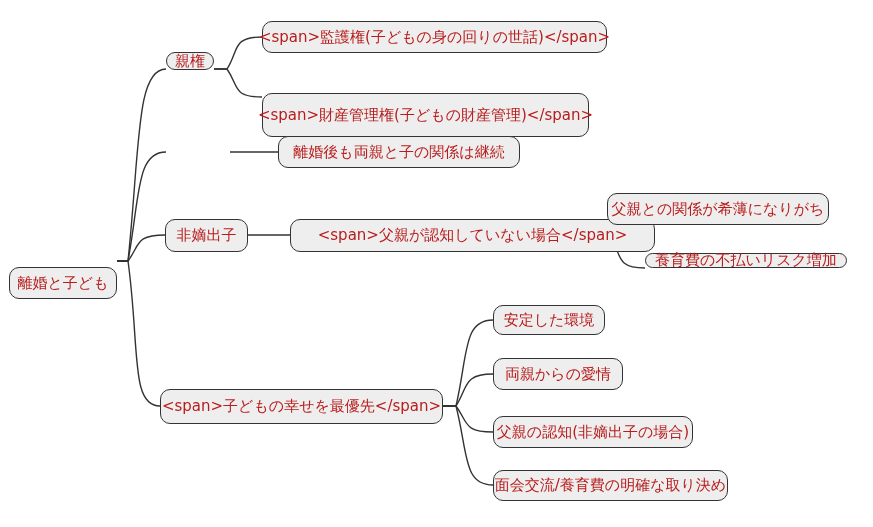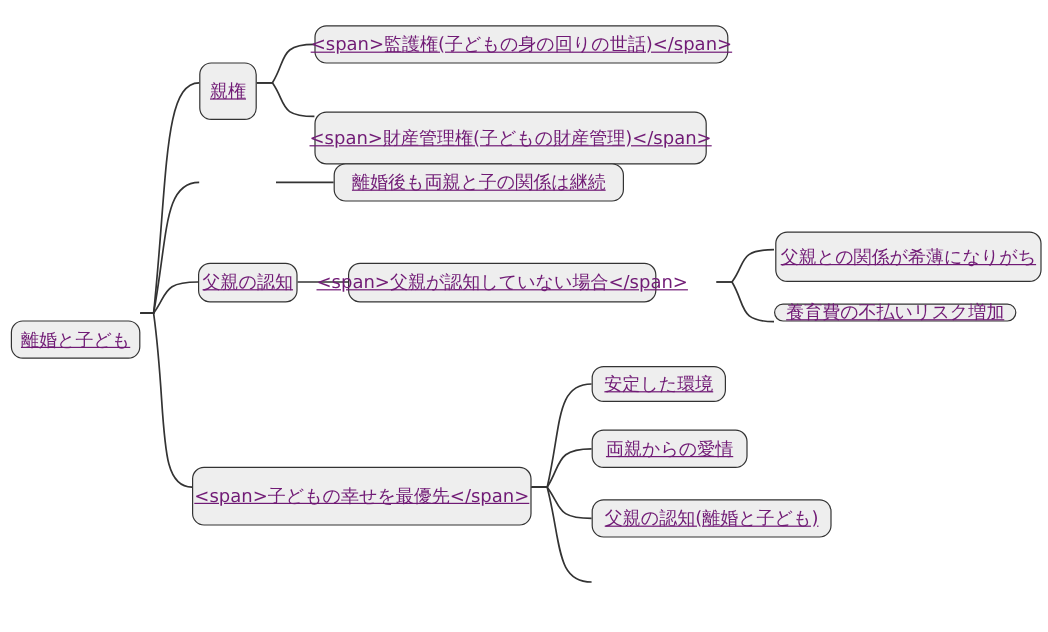--- a/index.html
+++ b/index.html
@@ -12,26 +12,25 @@
   }
   #edges{position:absolute;left:0;top:0;width:873px;height:527px;}
   #edges path{fill:none;stroke:#333333;stroke-width:1.4;}
   .node{
     position:absolute;
     box-sizing:border-box;
     display:flex;align-items:center;justify-content:center;
     background:#eeeeee;
     border:1.5px solid #333333;
     border-radius:10px;
-    color:#701a75;
+    color:#b91c1c;
     font-size:15px;
     line-height:1;
     white-space:nowrap;
     cursor:pointer;
-    text-decoration:underline;
   }
 </style>
 </head>
 <body>
 
 <div id="canvas">
 
   <svg id="edges" viewBox="0 0 873 527" xmlns="http://www.w3.org/2000/svg">
 
     <path d="M117,261 L128,261 C140,146 136,69 166,69"></path>
@@ -50,29 +49,30 @@
     <path d="M597,235 L610,235 C622,255 615,268 645,268"></path>
 
     <path d="M443,406 L456,406 C468,354 463,320 493,320"></path>
     <path d="M443,406 L456,406 C468,387 463,374 493,374"></path>
     <path d="M443,406 L456,406 C468,422 463,432 493,432"></path>
     <path d="M443,406 L456,406 C468,453 463,485 493,485"></path>
   </svg>
 
   <div class="node" style="left:9px;top:245px;width:108px;height:32px;margin-top:22px;">離婚と子ども</div>
 
-  <div class="node" style="left:166px;top:52px;width:48px;height:48px;">親権</div>
+  <div class="node" style="left:166px;top:52px;width:48px;height:18px;">親権</div>
   <div class="node" style="left:262px;top:21px;width:345px;height:32px;">&lt;span&gt;監護権(子どもの身の回りの世話)&lt;/span&gt;</div>
   <div class="node" style="left:262px;top:93px;width:327px;height:44px;">&lt;span&gt;財産管理権(子どもの財産管理)&lt;/span&gt;</div>
 
   <div class="node" style="left:278px;top:136px;width:242px;height:32px;">離婚後も両親と子の関係は継続</div>
 
-  <div class="node" style="left:165px;top:219px;width:83px;height:33px;">父親の認知</div>
-  <div class="node" style="left:290px;top:219px;width:257px;height:33px;">&lt;span&gt;父親が認知していない場合&lt;/span&gt;</div>
-  <div class="node" style="left:646px;top:193px;width:222px;height:42px;">父親との関係が希薄になりがち</div>
+  <div class="node" style="left:165px;top:219px;width:83px;height:33px;">非嫡出子</div>
+  <div class="node" style="left:290px;top:219px;width:365px;height:33px;">&lt;span&gt;父親が認知していない場合&lt;/span&gt;</div>
+  <div class="node" style="left:607px;top:193px;width:222px;height:32px;">父親との関係が希薄になりがち</div>
   <div class="node" style="left:645px;top:253px;width:202px;height:15px;">養育費の不払いリスク増加</div>
 
-  <div class="node" style="left:160px;top:389px;width:283px;height:49px;">&lt;span&gt;子どもの幸せを最優先&lt;/span&gt;</div>
+  <div class="node" style="left:160px;top:389px;width:283px;height:35px;">&lt;span&gt;子どもの幸せを最優先&lt;/span&gt;</div>
   <div class="node" style="left:493px;top:305px;width:112px;height:30px;">安定した環境</div>
   <div class="node" style="left:493px;top:358px;width:130px;height:32px;">両親からの愛情</div>
-  <div class="node" style="left:493px;top:416px;width:200px;height:32px;">父親の認知(離婚と子ども)</div>
+  <div class="node" style="left:493px;top:416px;width:200px;height:32px;">父親の認知(非嫡出子の場合)</div>
+  <div class="node" style="left:493px;top:470px;width:235px;height:31px;">面会交流/養育費の明確な取り決め</div>
 
 </div>
 
 </body></html>

